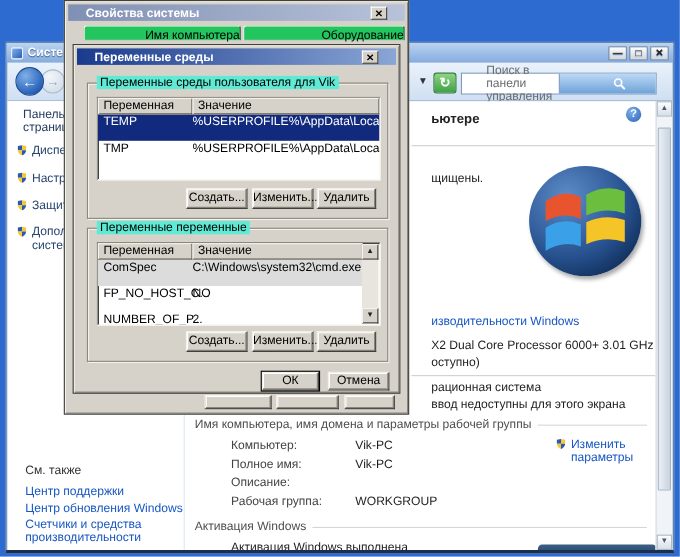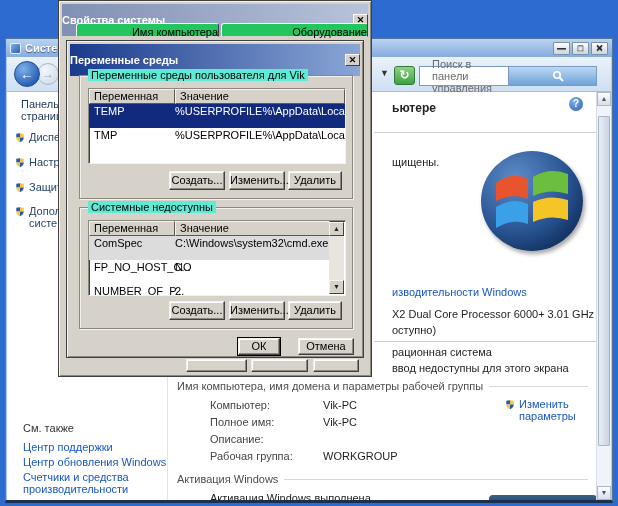--- a/index.html
+++ b/index.html
@@ -27,21 +27,21 @@
   .nav-fwd { position:absolute; left:30px; top:6px; width:22px; height:22px; border-radius:50%;
             background:radial-gradient(circle at 35% 30%,#f2f6fa,#ccd8e6); border:1px solid #a8b8ca;
             color:#97a7ba; font-size:12px; line-height:20px; text-align:center; }
   .nav-drop { position:absolute; left:54px; top:12px; font-size:8px; color:#5a7396; }
   .addr-drop { position:absolute; left:373px; top:11px; font-size:9px; color:#333; }
   .refresh-btn { position:absolute; left:387px; top:9px; width:21px; height:19px; border-radius:3px;
             background:linear-gradient(#8fd383,#3fa046); border:1px solid #2e7d36; color:#fff;
             font-size:12px; line-height:17px; text-align:center; font-weight:bold; }
   .searchbox { position:absolute; left:412px; top:9px; width:178px; height:20px; background:#fff;
             border:1px solid #7a9ac0; display:flex; align-items:center; }
-  .searchbox span { flex:1; font-size:11px; color:#6b6b6b; padding-left:12px; }
+  .searchbox span { flex:1; font-size:11px; color:#6b6b6b; padding-left:22px; }
   .search-btn { width:25px; height:18px; background:linear-gradient(#bcd8f5,#6ea3d8);
             border-left:1px solid #7a9ac0; display:flex; align-items:center; justify-content:center; }
   .syswin-body { position:absolute; left:1px; top:53px; width:604px; height:408px; background:#fff; display:flex; }
   .sidebar { position:relative; width:161px; border-right:1px solid #dfe7f0; background:#fff;
              font-size:11px; color:#28456f; overflow:hidden; }
   .mainpanel { position:relative; flex:1; overflow:hidden; font-size:11px; color:#1e1e1e; }
   .vscroll { position:relative; width:15px; background:#f0f3f7; border-left:1px solid #d4dce6; }
   .sb-btn { position:absolute; left:0; width:14px; height:14px; background:linear-gradient(#fdfdfe,#d7dfe8);
             border:1px solid #aeb9c6; font-size:7px; text-align:center; line-height:12px; color:#4a5a6c; }
   .sb-thumb { position:absolute; left:1px; width:12px; background:linear-gradient(90deg,#e9eef4,#c8d4e0);
@@ -56,22 +56,22 @@
          background:radial-gradient(circle at 34% 28%,#5d8cc9,#27528f 55%,#0e2a55 85%,#081c3c);
          box-shadow:2px 3px 4px rgba(0,0,0,.35); }
   .help-icon { position:absolute; width:14px; height:14px; border-radius:50%;
          background:radial-gradient(circle at 35% 30%,#7fb0e8,#2a63ba); color:#fff; font-size:10px;
          font-weight:bold; text-align:center; line-height:14px; }
   .activ-box { position:absolute; background:linear-gradient(#3c5f86,#27456a); border-radius:4px 4px 0 0; }
 
   
   .dlg { position:absolute; background:#d6d2c9; border:1px solid #404040;
          box-shadow:inset 1px 1px 0 #f4f2ec, inset -1px -1px 0 #8a877e; font-size:11px; color:#000; }
-  .dlg-title { position:absolute; left:3px; right:3px; top:3px; height:32px; display:flex;
-         align-items:center; padding:0 0; color:#fff; font-weight:bold; font-size:11px; }
+  .dlg-title { position:absolute; left:3px; right:3px; top:3px; height:15px; display:flex;
+         align-items:center; padding:0 16px; color:#fff; font-weight:bold; font-size:11px; }
   .title-active { background:linear-gradient(90deg,#1a3a8c,#8aa6d6); }
   .title-inactive { background:linear-gradient(90deg,#8090b4,#b8c3da); }
   .x-btn { margin-left:auto; width:15px; height:12px; background:#d6d2c9;
          border:1px solid; border-color:#fff #404040 #404040 #fff; color:#000; font-size:9px;
          line-height:10px; text-align:center; font-weight:bold; }
   .tab { position:absolute; top:22px; height:14px; background:#22c55e;
          border:1px solid; border-color:#f4f2ec #404040 #d6d2c9 #f4f2ec; border-radius:3px 3px 0 0;
          text-align:right; line-height:17px; }
   .btn3d { position:absolute; background:#d6d2c9; border:1px solid; border-color:#f4f2ec #404040 #404040 #f4f2ec;
          box-shadow:inset -1px -1px 0 #8a877e, inset 1px 1px 0 #fff; text-align:center; font-size:11px; }
@@ -264,21 +264,21 @@
         <span class="c1">TMP</span>
         <span class="c2">%USERPROFILE%\AppData\Local\Temp</span>
       </div>
     </div>
     <div class="btn3d" style="left:89px; top:95px; width:56px; height:19px; line-height:17px;">Создать...</div>
     <div class="btn3d" style="left:149px; top:95px; width:56px; height:19px; line-height:17px;">Изменить...</div>
     <div class="btn3d" style="left:208px; top:95px; width:54px; height:19px; line-height:17px;">Удалить</div>
   </div>
 
   <div class="groupbox" style="left:12px; top:166px; width:274px; height:122px;">
-    <span class="legend">Системные недоступны</span>
+    <span class="legend">Переменные переменные</span>
     <div class="listview" style="left:8px; top:12px; width:258px; height:76px;">
       <div class="lv-head" style="margin-right:15px;">
         <span style="width:86px;">Переменная</span>
         <span style="flex:1;">Значение</span>
       </div>
       <div class="lv-row row-gray" style="margin-right:15px;">
         <span class="c1">ComSpec</span>
         <span class="c2">C:\Windows\system32\cmd.exe</span>
       </div>
       <div class="lv-row" style="margin-right:15px;">
@@ -296,15 +296,15 @@
       <div class="mini-sb">
         <span class="b" style="top:0;">▲</span>
         <span class="b" style="bottom:0;">▼</span>
       </div>
     </div>
     <div class="btn3d" style="left:89px; top:93px; width:56px; height:19px; line-height:17px;">Создать...</div>
     <div class="btn3d" style="left:149px; top:93px; width:56px; height:19px; line-height:17px;">Изменить...</div>
     <div class="btn3d" style="left:208px; top:93px; width:54px; height:19px; line-height:17px;">Удалить</div>
   </div>
 
-  <div class="btn3d btn-default" style="left:171px; top:297px; width:42px; height:17px; line-height:15px;">ОК</div>
+  <div class="btn3d btn-default" style="left:171px; top:297px; width:52px; height:17px; line-height:15px;">ОК</div>
   <div class="btn3d" style="left:231px; top:297px; width:56px; height:17px; line-height:15px;">Отмена</div>
 </div>
 
 </body></html>

